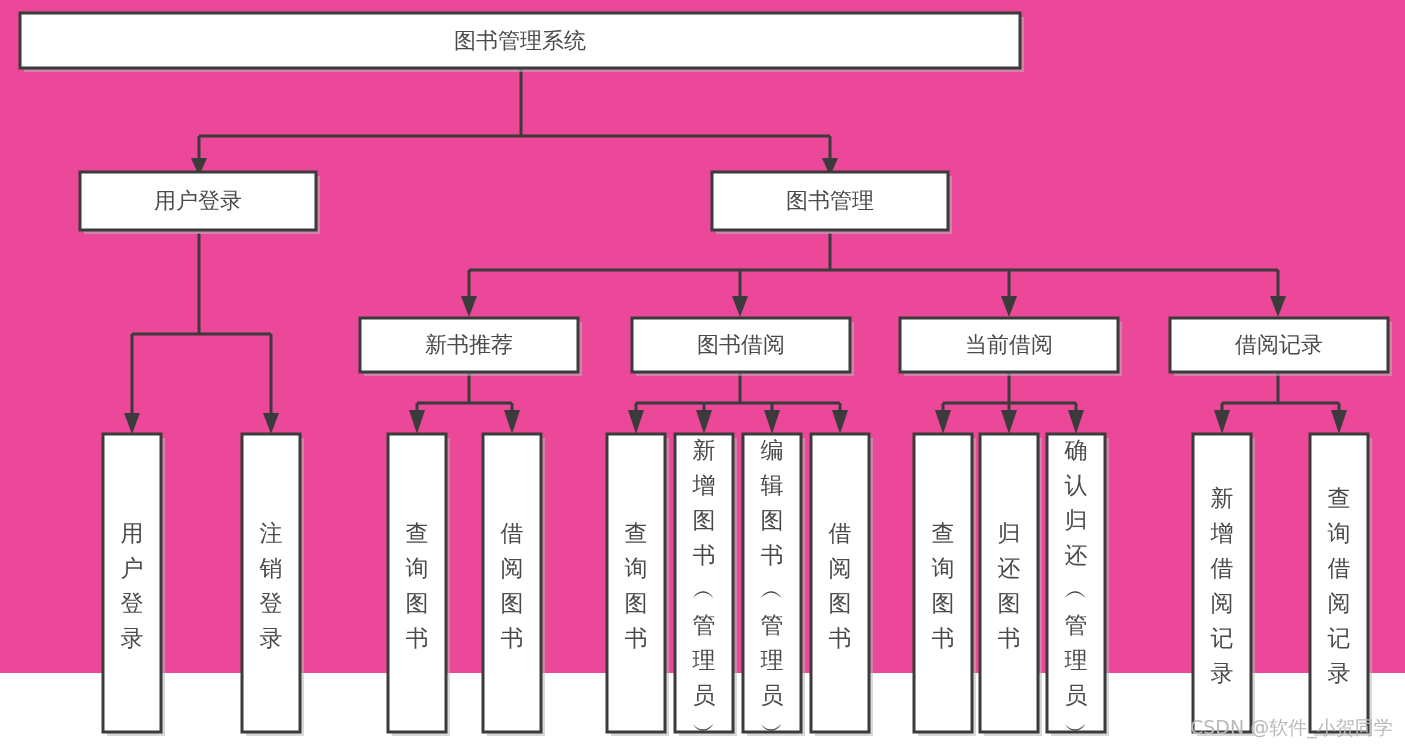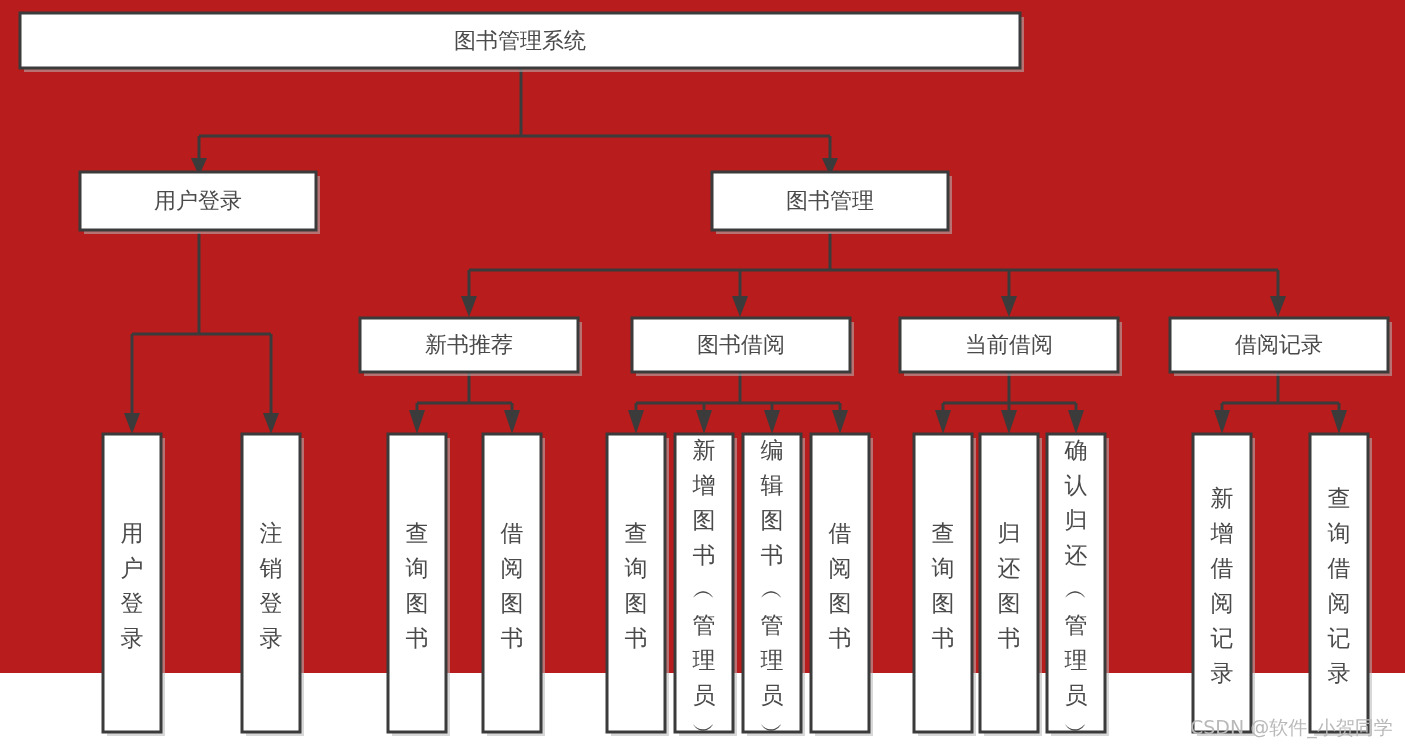--- a/index.html
+++ b/index.html
@@ -11,21 +11,21 @@
   body {
     width: 1405px;
     height: 747px;
     font-family: "DejaVu Sans", "Liberation Sans", sans-serif;
     overflow: hidden;
   }
   #diagram-root {
     position: relative;
     width: 1405px;
     height: 673px;
-    background: #b91c1c;
+    background: #ec4899;
     text-align: right;
   }
   svg#flow-svg {
     position: absolute;
     top: 0;
     left: 0;
     width: 1405px;
     height: 747px;
     display: block;
   }

